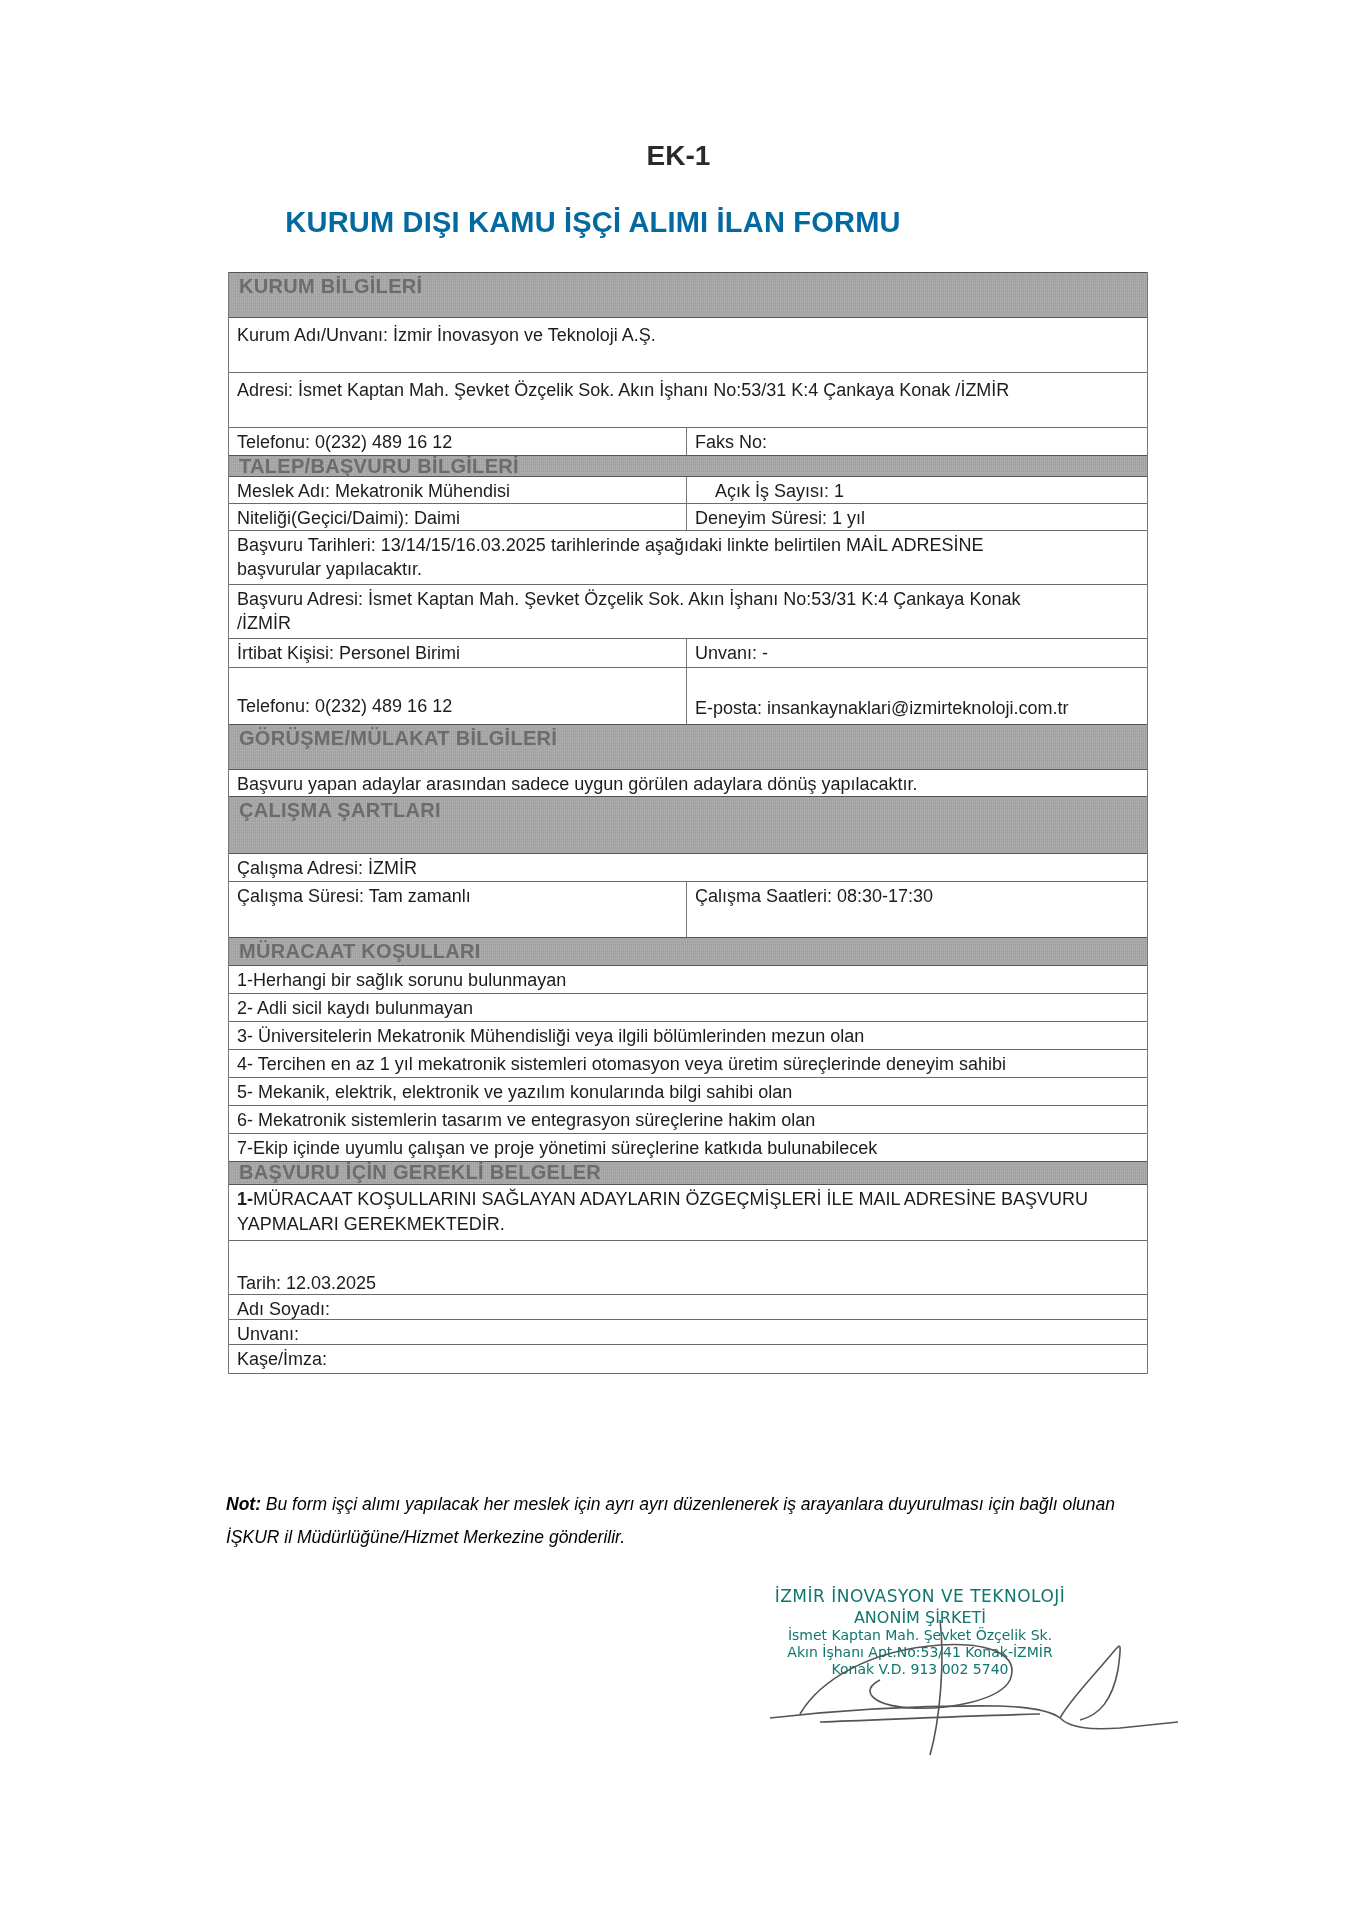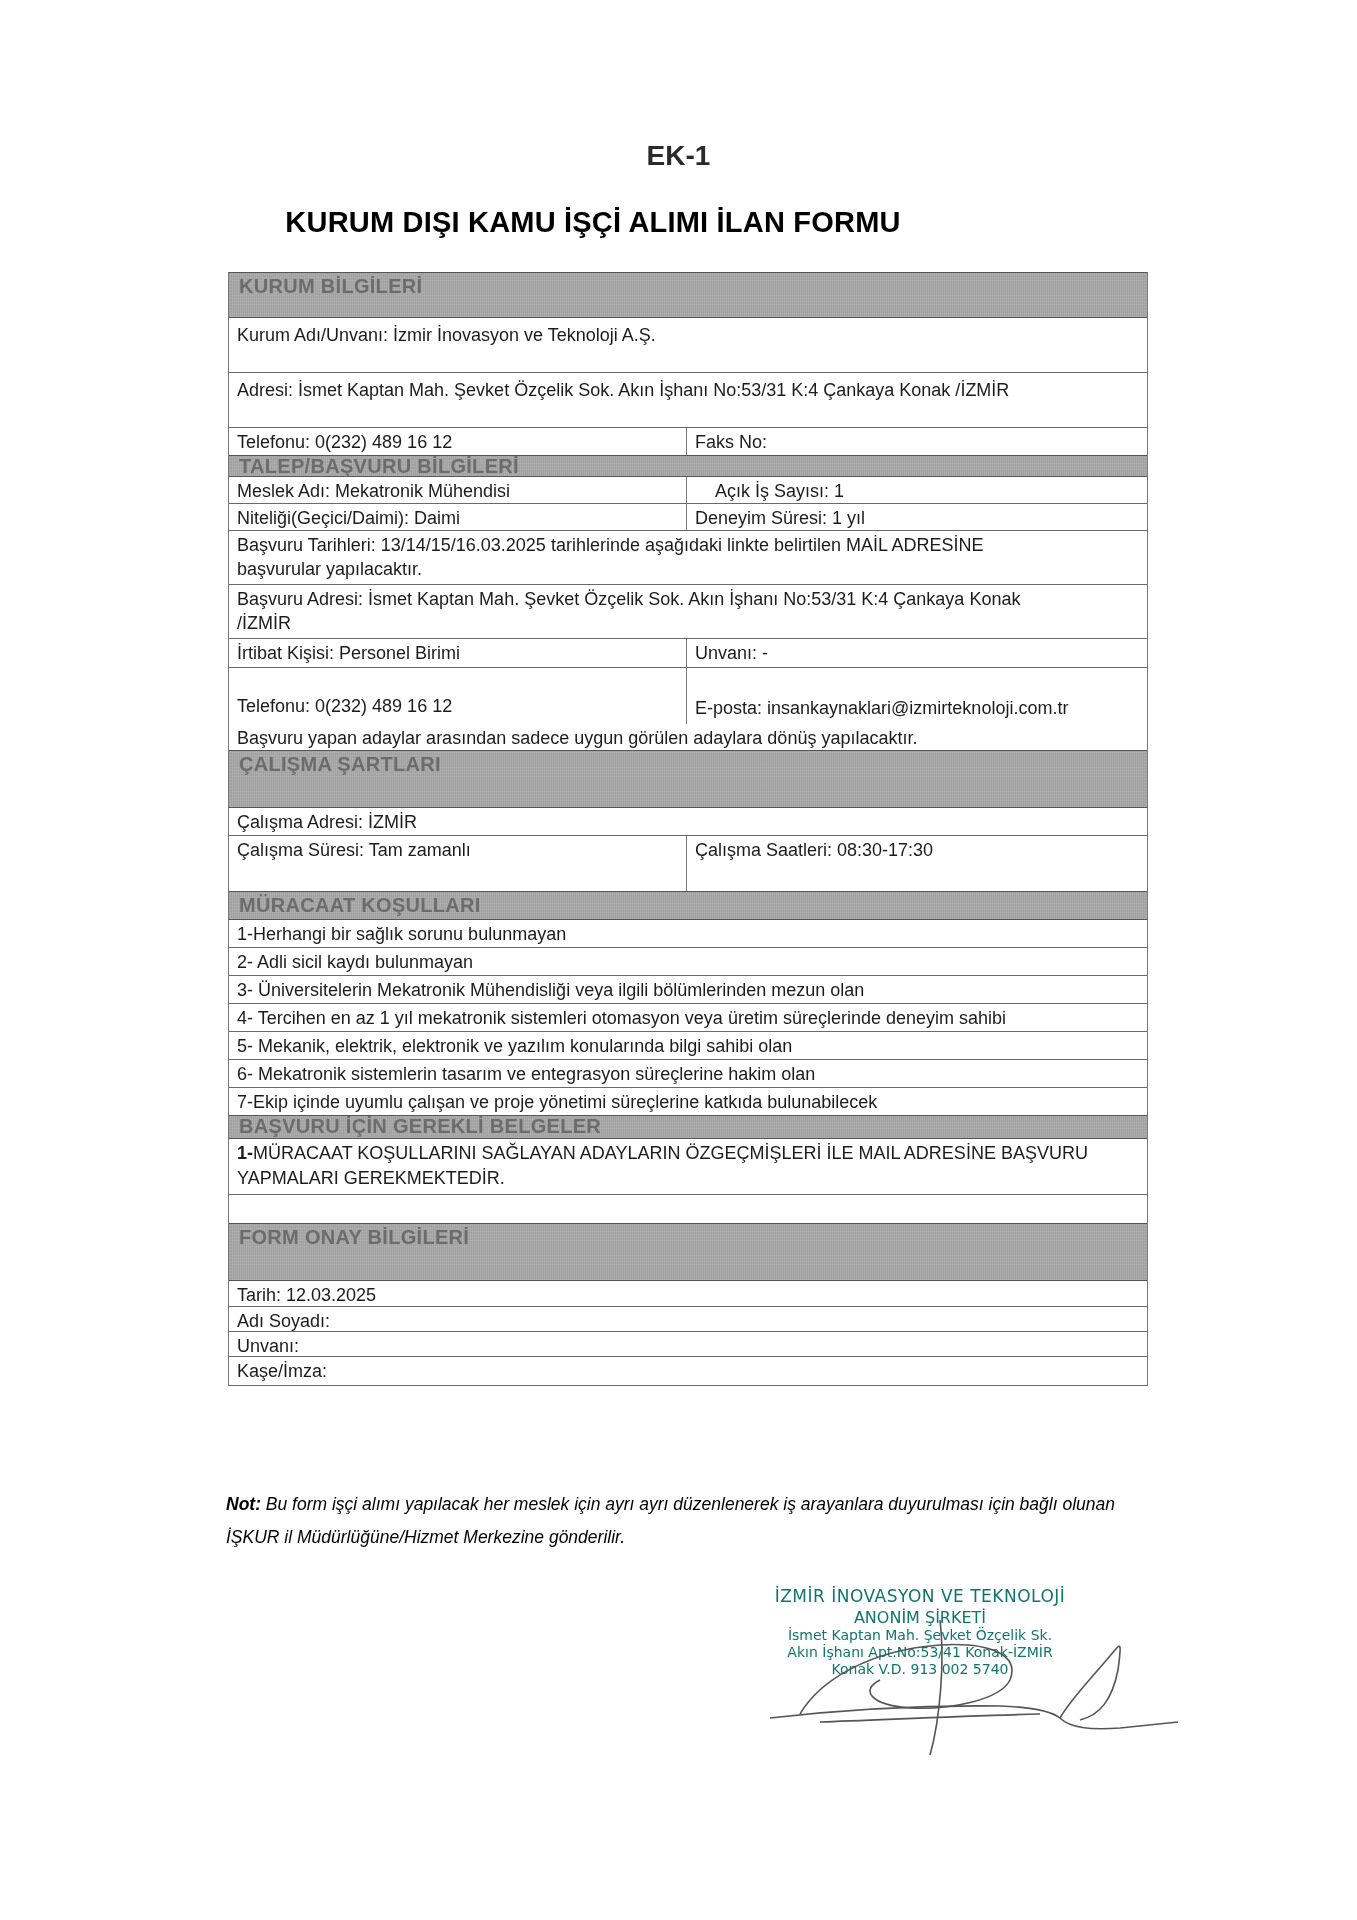--- a/index.html
+++ b/index.html
@@ -1,21 +1,21 @@
 <!DOCTYPE html>
 <html><head>
 <meta charset="utf-8">
 <style>
   html, body { margin: 0; padding: 0; background: #ffffff; }
   body { width: 1357px; height: 1920px; position: relative; overflow: hidden;
          font-family: "Liberation Sans", "DejaVu Sans", sans-serif; color: #1c1c1c; }
   .title-ek { position: absolute; top: 140px; left: 0; width: 1357px; text-align: center;
               font-size: 28px; font-weight: bold; color: #2a2a2a; }
   .title-main { position: absolute; top: 206px; left: 0; width: 1186px; text-align: center;
-                font-size: 29px; font-weight: bold; color: #000000; letter-spacing: 0.2px; }
+                font-size: 29px; font-weight: bold; color: #0369a1; letter-spacing: 0.2px; }
   .form { position: absolute; top: 272px; left: 228px; width: 918px;
           border-left: 1px solid #777; border-right: 1px solid #777; }
   .sec { background: #a9a9a9;
          background-image: repeating-linear-gradient(0deg, rgba(255,255,255,0.07) 0 1px, transparent 1px 3px),
                            repeating-linear-gradient(90deg, rgba(0,0,0,0.05) 0 1px, transparent 1px 2px);
          color: #6c6c6c; font-weight: bold; font-size: 20px; padding: 2px 25px 0 10px;
          border-top: 1px solid #555; border-bottom: 1px solid #555; box-sizing: border-box;
          text-transform: none; letter-spacing: 0.3px; }
   .row { display: flex; border-bottom: 1px solid #6a6a6a; font-size: 18px; box-sizing: border-box; }
   .cell { padding: 2px 8px; box-sizing: border-box; line-height: 24px; }
@@ -82,20 +82,23 @@
     <div class="cell left">İrtibat Kişisi: Personel Birimi</div>
     <div class="cell right">Unvanı:  -</div>
   </div>
   <div class="row" style="height:56px; border-bottom:none;">
     <div class="cell left" style="padding-top:26px;">Telefonu: 0(232) 489 16 12</div>
     <div class="cell right" style="padding-top:28px;">
       <span>E-posta: insankaynaklari@izmirteknoloji.com.tr</span>
     </div>
   </div>
 
+  <div class="sec" style="height:46px;">
+    <span>GÖRÜŞME/MÜLAKAT BİLGİLERİ</span>
+  </div>
   <div class="row" style="height:26px; border-bottom:none;">
     <div class="cell full">Başvuru yapan adaylar arasından sadece uygun görülen adaylara dönüş yapılacaktır.</div>
   </div>
 
   <div class="sec" style="height:58px;">
     <span>ÇALIŞMA ŞARTLARI</span>
   </div>
   <div class="row" style="height:28px;">
     <div class="cell full">Çalışma Adresi:  İZMİR</div>
   </div>
@@ -135,23 +138,20 @@
   <div class="row" style="height:56px;justify-content:flex-end;">
     <div class="cell full" style="line-height:25px;">
       <span class="bold">1-</span><span>MÜRACAAT KOŞULLARINI SAĞLAYAN ADAYLARIN ÖZGEÇMİŞLERİ İLE MAIL ADRESİNE BAŞVURU</span>
       <div>YAPMALARI GEREKMEKTEDİR.</div>
     </div>
   </div>
   <div class="row" style="height:28px; border-bottom:none;">
     <div class="cell full"></div>
   </div>
 
-  <div class="sec" style="height:58px;">
-    <span>FORM ONAY BİLGİLERİ</span>
-  </div>
   <div class="row" style="height:26px;">
     <div class="cell full">Tarih: 12.03.2025</div>
   </div>
   <div class="row" style="height:25px;">
     <div class="cell full">Adı Soyadı:</div>
   </div>
   <div class="row" style="height:25px;">
     <div class="cell full">Unvanı:</div>
   </div>
   <div class="row" style="height:29px;">

